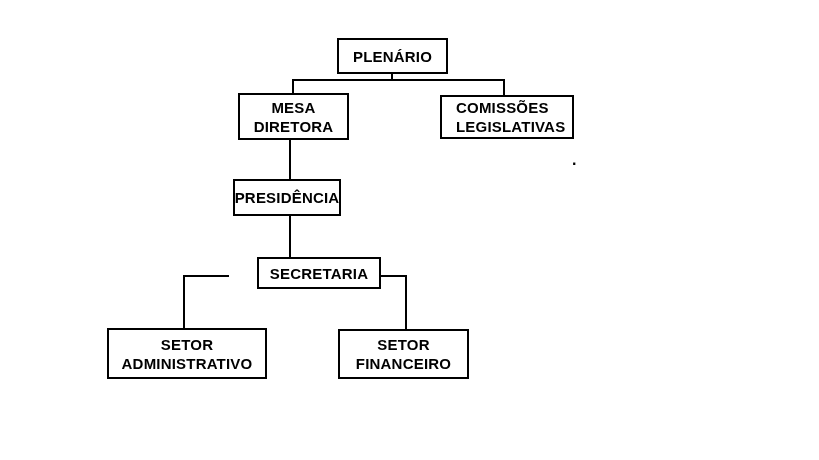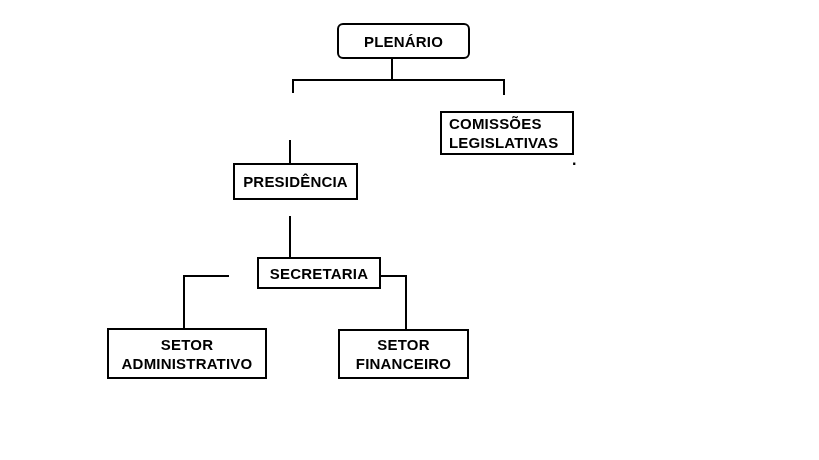--- a/index.html
+++ b/index.html
@@ -25,25 +25,25 @@
     justify-content: center;
     text-align: center;
     white-space: pre-line;
     letter-spacing: 0.2px;
   }
   .edge {
     position: absolute;
     background: #000000;
   }
   
-  #plenario      { left: 337px; top: 23px;  width: 133px; height: 36px; border-radius: 6px; }
+  #plenario      { left: 337px; top: 38px;  width: 111px; height: 36px; }
   #mesa          { left: 238px; top: 93px;  width: 111px; height: 47px; }
-  #comissoes     { left: 440px; top: 111px;  width: 134px; height: 44px;
-                   justify-content: flex-start; text-align: left; padding-left: 7px; }
-  #presidencia   { left: 233px; top: 163px; width: 125px; height: 37px; }
+  #comissoes     { left: 440px; top: 95px;  width: 134px; height: 44px;
+                   justify-content: flex-start; text-align: left; padding-left: 14px; }
+  #presidencia   { left: 233px; top: 179px; width: 108px; height: 37px; }
   #secretaria    { left: 229px; top: 257px; width: 124px; height: 32px; margin-left: 28px; }
   #setor-adm     { left: 107px; top: 328px; width: 160px; height: 51px; }
   #setor-fin     { left: 338px; top: 329px; width: 131px; height: 50px; }
   
   #e-plenario-drop   { left: 391px; top: 58px;  width: 2px;   height: 23px; }
   #e-top-horizontal  { left: 292px; top: 79px;  width: 213px; height: 2px;  }
   #e-drop-mesa       { left: 292px; top: 79px;  width: 2px;   height: 14px; }
   #e-drop-comissoes  { left: 503px; top: 79px;  width: 2px;   height: 16px; }
   #e-mesa-presid     { left: 289px; top: 140px; width: 2px;   height: 39px; }
   #e-presid-secret   { left: 289px; top: 216px; width: 2px;   height: 41px; }
@@ -71,20 +71,22 @@
   <div class="edge" id="e-drop-comissoes"></div>
   <div class="edge" id="e-mesa-presid"></div>
   <div class="edge" id="e-presid-secret"></div>
   <div class="edge" id="e-secret-left-h"></div>
   <div class="edge" id="e-secret-left-v"></div>
   <div class="edge" id="e-secret-right-h"></div>
   <div class="edge" id="e-secret-right-v"></div>
 
   <div class="node" id="plenario">PLENÁRIO</div>
 
+  <div class="node" id="mesa">MESA
+DIRETORA</div>
 
   <div class="node" id="comissoes">COMISSÕES
 LEGISLATIVAS</div>
 
   <div class="node" id="presidencia">PRESIDÊNCIA</div>
 
   <div class="node" id="secretaria">SECRETARIA</div>
 
   <div class="node" id="setor-adm">SETOR
 ADMINISTRATIVO</div>

